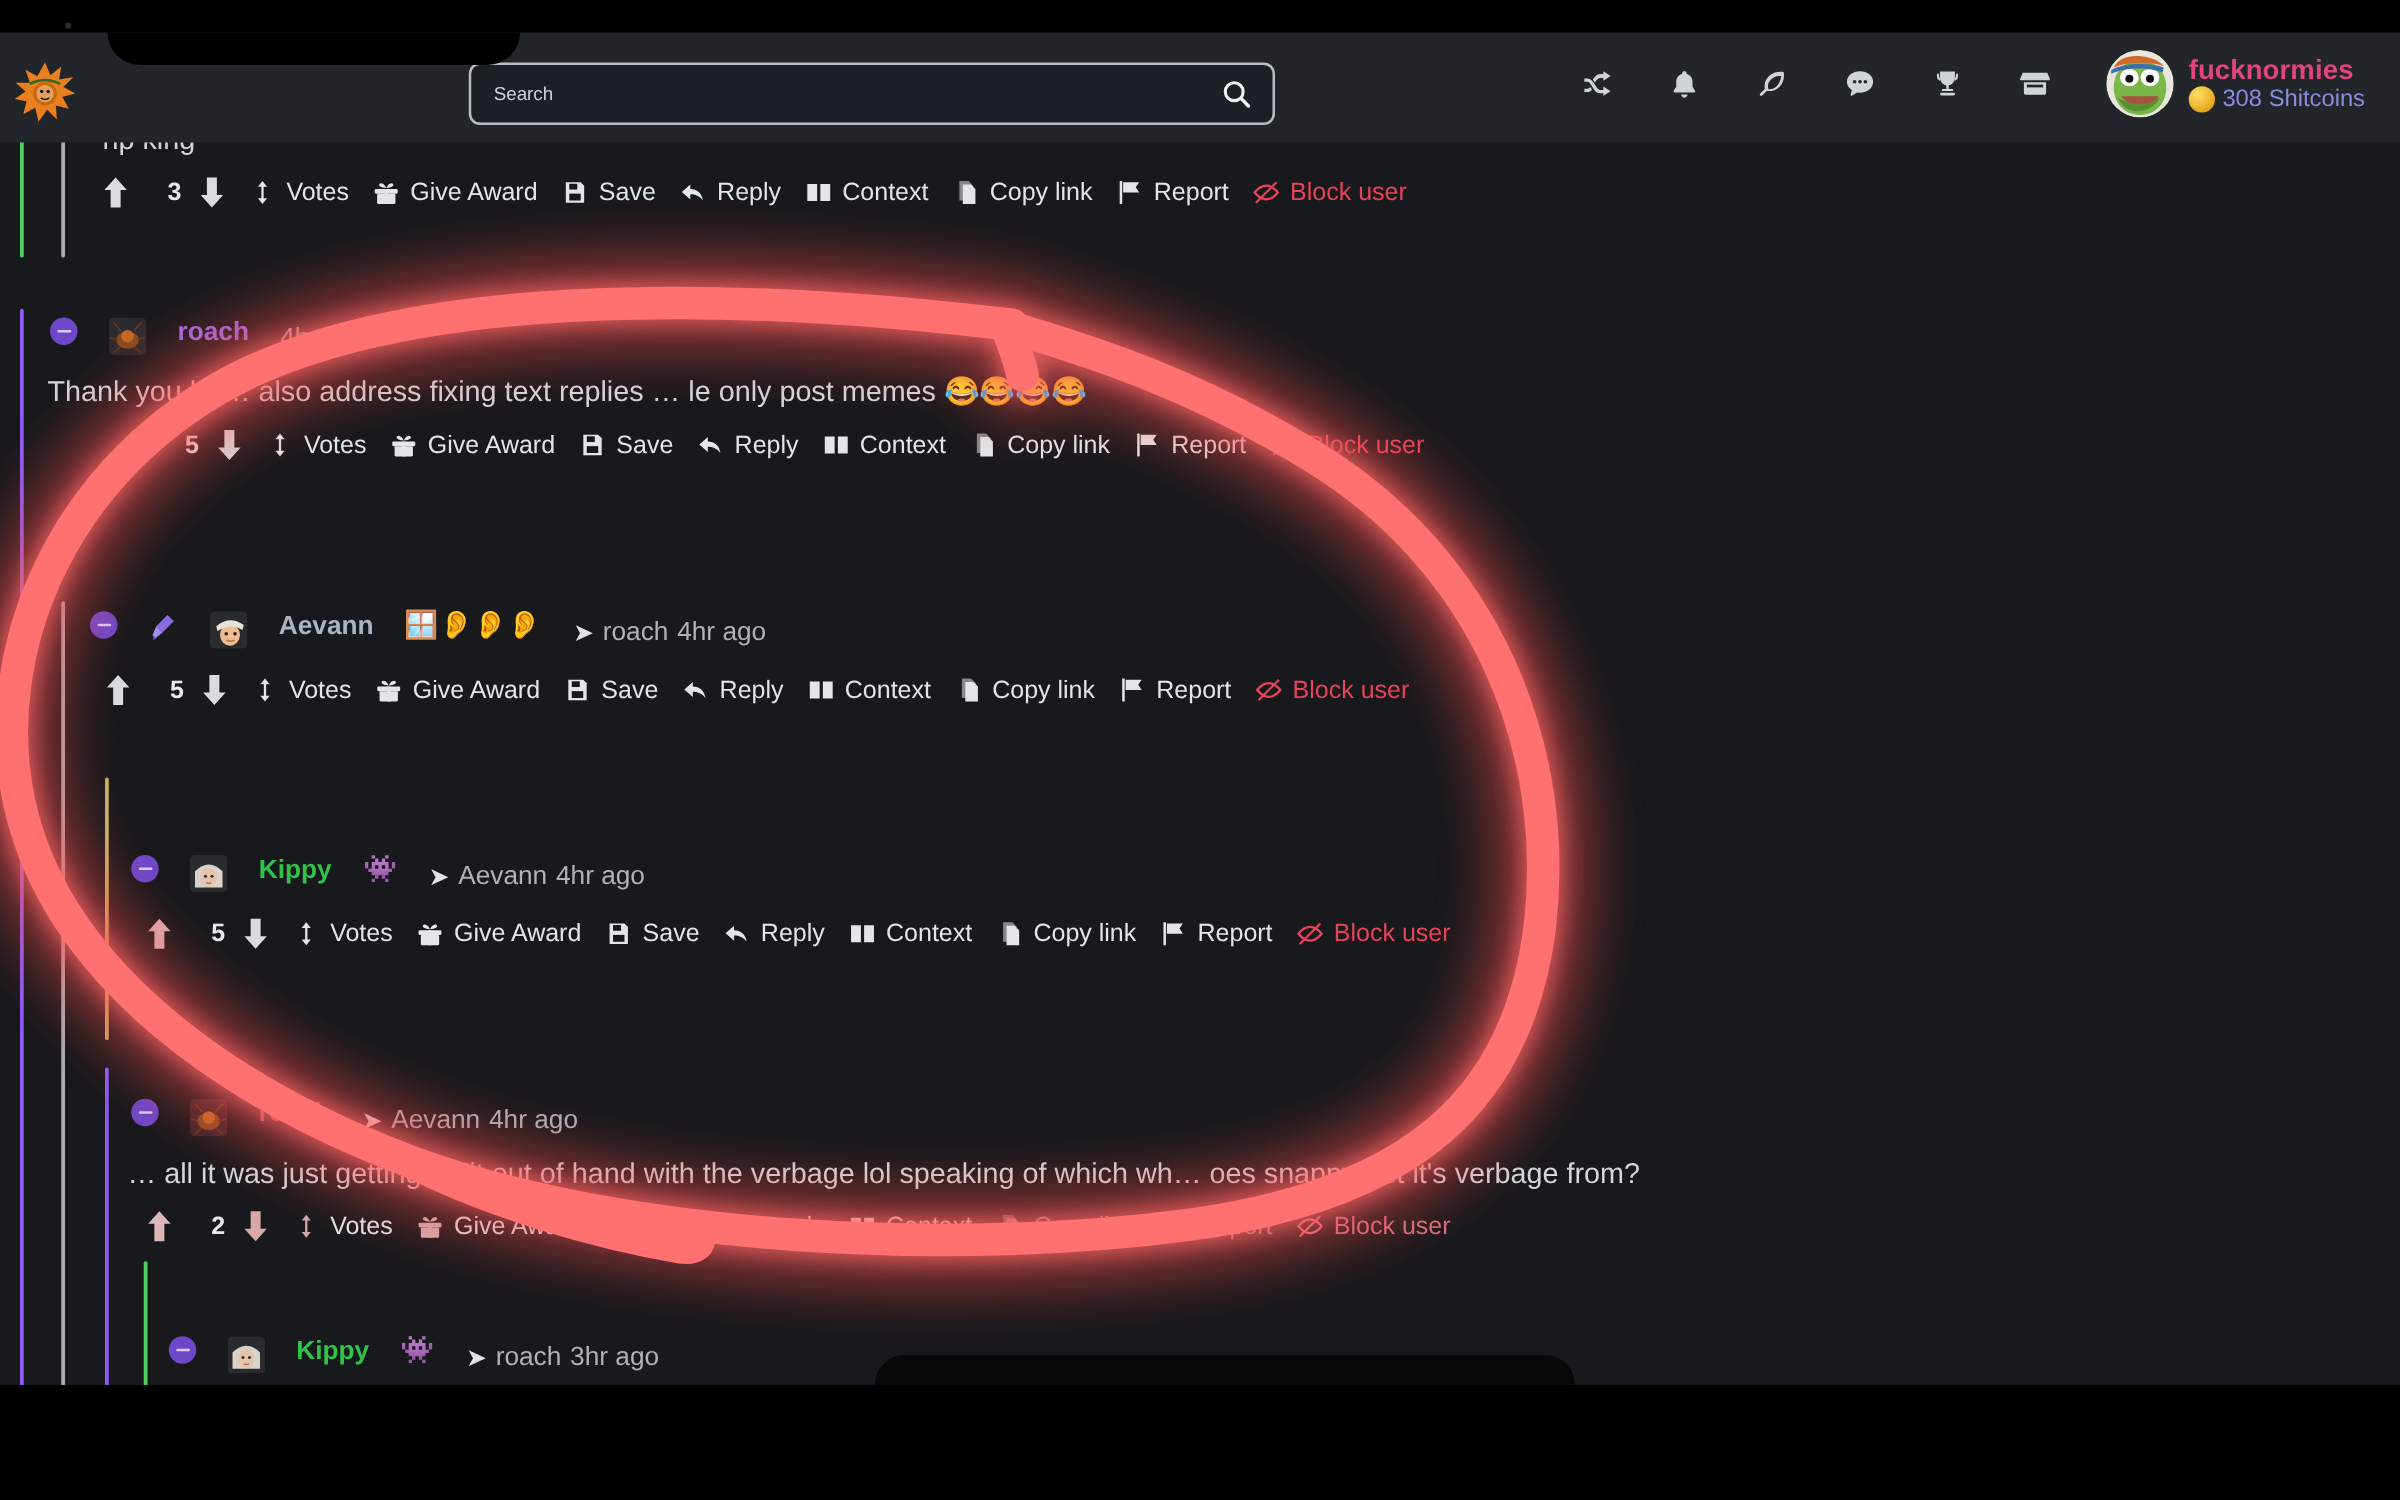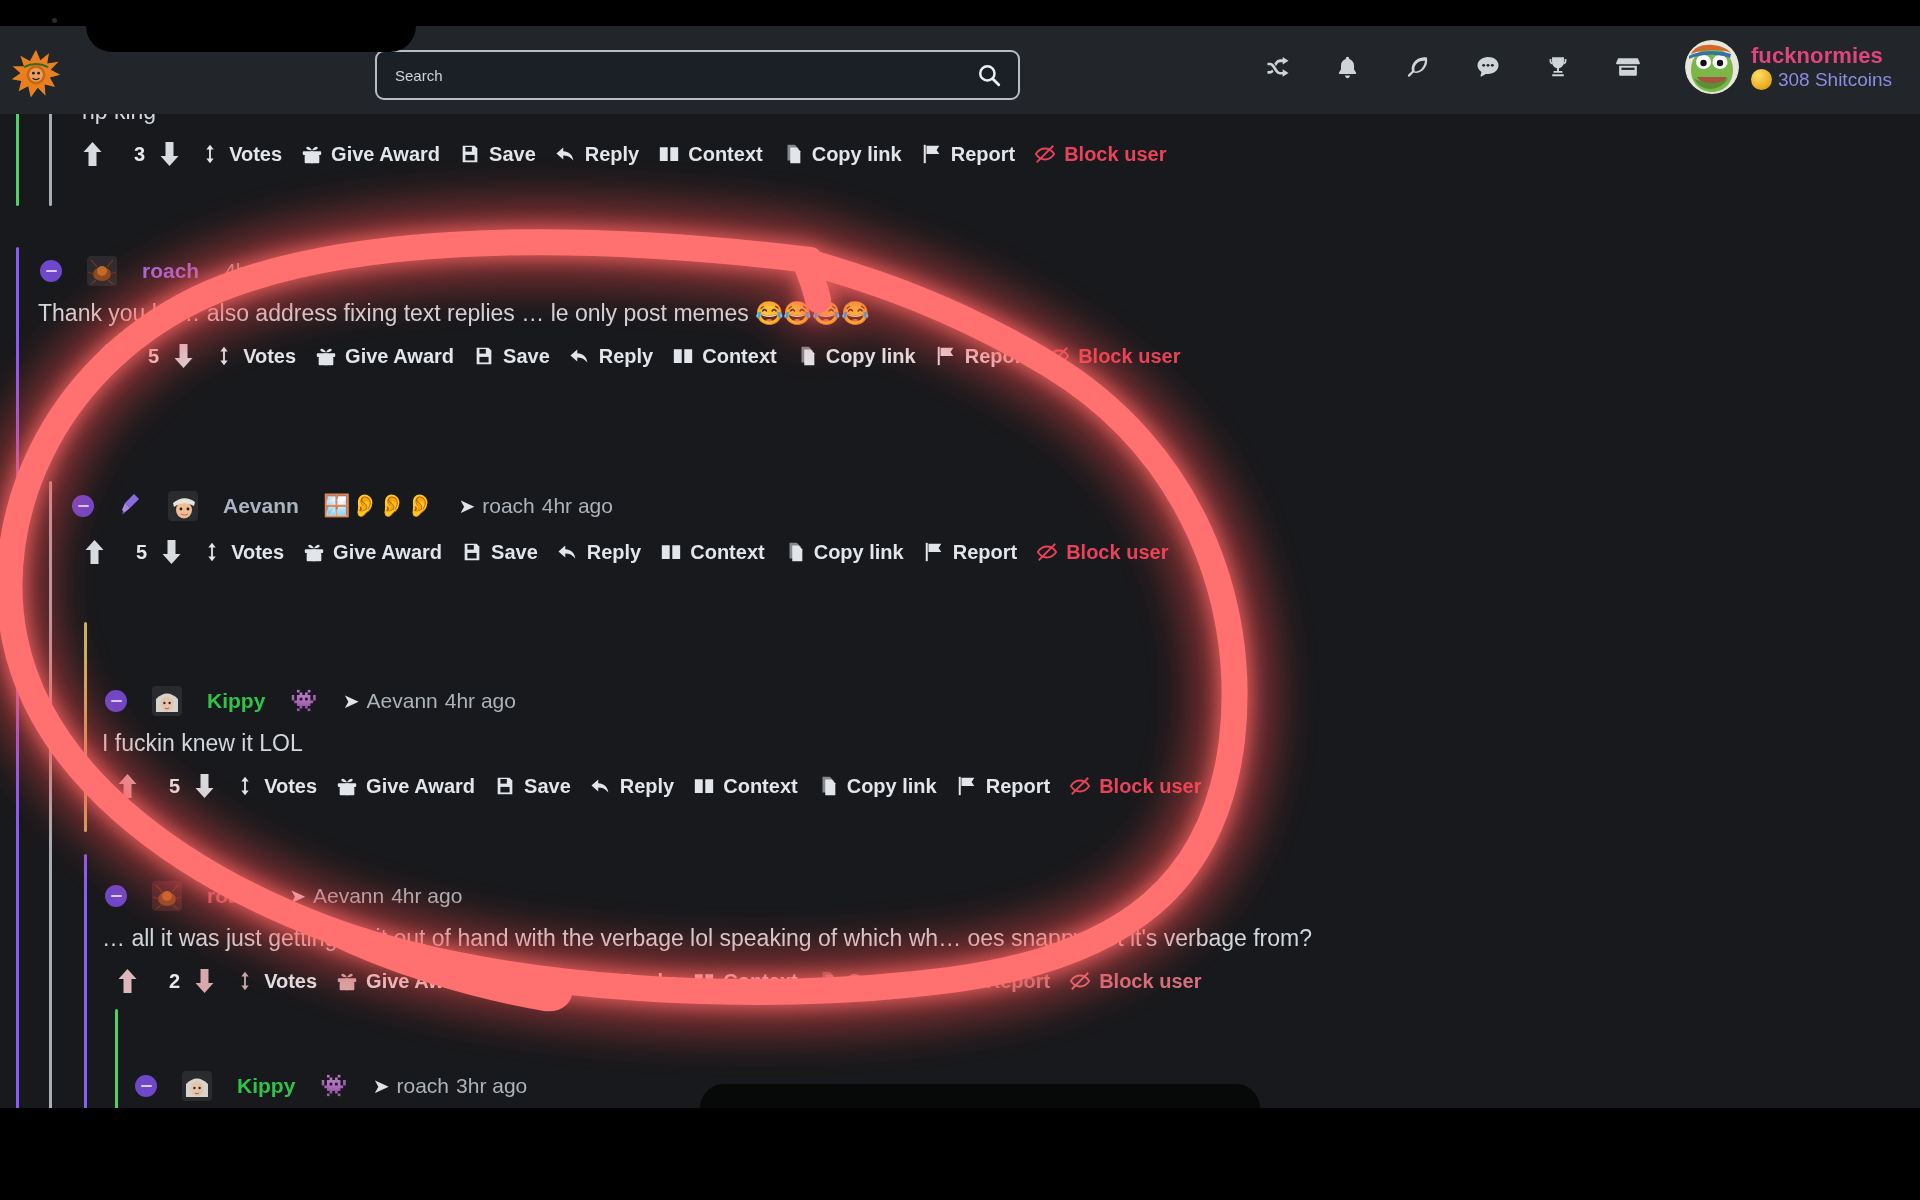--- a/index.html
+++ b/index.html
@@ -96,21 +96,21 @@
     position: absolute; left: 0; top: 114px; width: 1920px; height: 1000px;
     z-index: 10;
   }
 
   .comment { position: absolute; }
 
   .guide {
     position: absolute; width: 3px; border-radius: 2px; z-index: 5;
   }
 
-  .chead { display: flex; align-items: center; gap: 25px; height: 34px;}
+  .chead { display: flex; gap: 25px; height: 34px;}
   .collapse {
     width: 22px; height: 22px; border-radius: 50%;
     background: #6d48c9; display:flex; align-items:center; justify-content:center;
     flex: 0 0 auto;
   }
   .collapse i { display:block; width: 11px; height: 2.5px; background:#d9cdf5; border-radius:2px;}
   .av {
     width: 30px; height: 30px; border-radius: 4px; flex: 0 0 auto;
     background-size: cover; position: relative; overflow:hidden;
   }
@@ -121,21 +121,21 @@
 
   .cbody {
     font-size: 23px; color: #d3d7dc; margin-top: 12px; white-space: nowrap;
   }
 
   .actions {
     display: flex; align-items: center; gap: 0px; margin-top: 16px;
     font-size: 20px; font-weight: bold; color: #e2e5e9;
   }
   .act { display: flex; align-items: center; gap: 8px; margin-right: 19px; }
-  .act .lbl { font-weight: bold; }
+  .act .lbl { font-weight: normal; }
   .act.block { color: #e8435a; }
   .votecount { font-weight: bold; font-size: 20px; color:#e7eaed; margin: 0 14px 0 12px;}
   .arrow-up, .arrow-dn { width: 21px; height: 26px; flex:0 0 auto; }
   .ico { width: 22px; height: 22px; flex: 0 0 auto; display:block;}
 
   
   .marker {
     position: absolute; left: 0; top: 0; width: 1920px; height: 1200px;
     z-index: 30; pointer-events: none;
   }
@@ -532,21 +532,20 @@
           </svg>
         </span>
         <span class="uname-c" style="color:#2fc34a;">Kippy</span>
         <span class="badge-em">👾</span>
         <span class="meta">
           <span class="reply-arrow">➤</span>
           <span>Aevann</span>
           <span>4hr ago</span>
         </span>
       </div>
-      <div class="cbody" style="margin-left:-3px;">I fuckin knew it LOL</div>
       <div class="actions" style="margin-left:12px;">
         <span class="act">
           <svg class="arrow-up" viewBox="0 0 20 26">
               <path d="M10 1 L19 11 H14 V25 H6 V11 H1 Z" fill="#d8b0b4"></path>
             </svg>
         </span>
         <span class="votecount">5</span>
         <span class="act">
           <svg class="arrow-dn" viewBox="0 0 20 26">
               <path d="M10 25 L19 15 H14 V1 H6 V15 H1 Z" fill="#d8dce1"></path>

